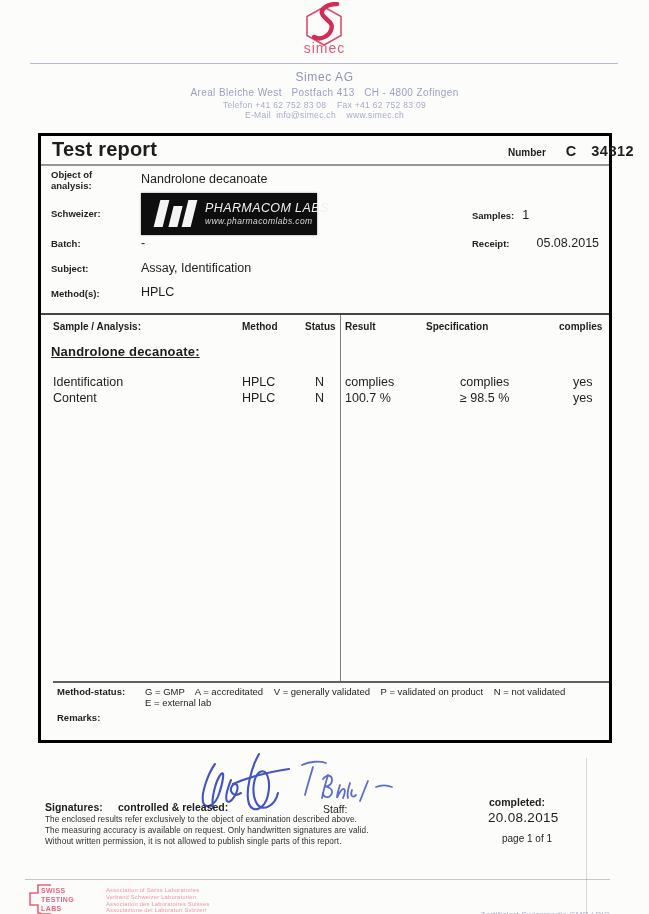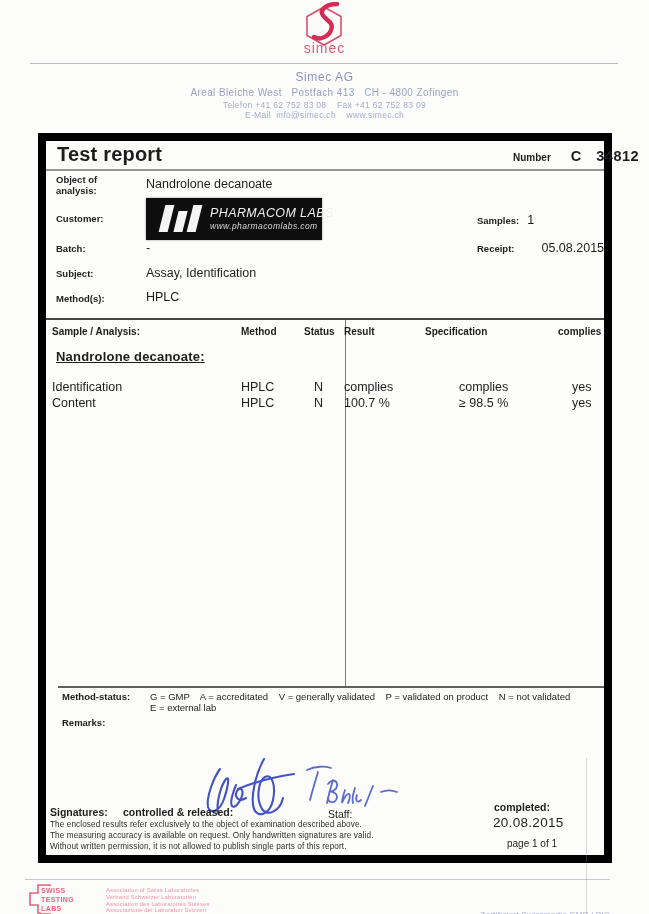--- a/index.html
+++ b/index.html
@@ -18,22 +18,22 @@
   .logo-word { position:absolute; left:0; right:0; top:40px; text-align:center;
     font-size:14px; color:#e05a77; letter-spacing:1px; }
   .head-rule { position:absolute; top:63px; left:30px; width:588px; height:1px; background:#b9bcd0; }
   .head-center { position:absolute; left:0; right:0; text-align:center; white-space:pre; }
   .company { top:70px; font-size:12px; color:#8d94bd; letter-spacing:0.6px; }
   .addr1 { top:87px; font-size:10px; color:#9aa0c4; letter-spacing:0.4px; }
   .addr2 { top:100px; font-size:8.5px; color:#a6abc9; letter-spacing:0.3px; }
   .addr3 { top:110px; font-size:8.5px; color:#a6abc9; letter-spacing:0.3px; }
 
   
-  .report-box { position:absolute; left:38px; top:133px; width:574px; height:730px;
-    border:8px solid #000000; }
+  .report-box { position:absolute; left:38px; top:133px; width:574px; height:610px;
+    border:3px solid #000000; }
   .title-row { position:relative; height:30px; border-bottom:2px solid #969696; }
   .title-row h1 { position:absolute; left:11px; top:2px; font-size:20px; font-weight:bold; letter-spacing:0.2px; }
   .number-block { position:absolute; left:423px; top:7px; display:flex; align-items:baseline; }
   .num-label { font-size:10px; font-weight:bold;padding-left:44px; }
   .num-prefix { font-size:14.5px; font-weight:bold; margin-left:20px; }
   .num-value { font-size:14.5px; font-weight:bold; margin-left:15px; letter-spacing:0.5px; }
 
   
   .info-section { position:relative; height:147px; font-size:12.5px;padding-left:29px; }
   .info-section .abs { position:absolute; }
@@ -59,21 +59,21 @@
   .receipt-row .val { font-size:12.5px; margin-left:27px; }
   .subject-label { left:10px; top:97px; }
   .subject-value { left:100px; top:95px; }
   .methods-label { left:10px; top:122px; }
   .methods-value { left:100px; top:119px; }
 
   
   .table-section { position:relative; height:368px; border-top:2px solid #454545; }
   .table-divider { position:absolute; left:299px; top:0; bottom:0; width:1px; background:#7d7d7d; }
   .t-row { position:absolute; left:0; width:100%; display:grid;
-    grid-template-columns:189px 63px 40px 81px 133px 1fr; padding-left:6px; }
+    grid-template-columns:189px 63px 40px 81px 133px 1fr; padding-left:12px; }
   .t-head { top:6px; font-size:10px; font-weight:bold; }
   .group-title { position:absolute; left:10px; top:29px; font-size:13px; font-weight:bold;
     text-decoration:underline; letter-spacing:0.2px; }
   .t-data { font-size:12.5px; }
   .t-data1 { top:60px; }
   .t-data2 { top:76px; }
   .cell-status-d { padding-left:10px; }
   .cell-spec-d { padding-left:34px; }
   .cell-comp-d { padding-left:14px; }
 
@@ -138,21 +138,21 @@
         <span class="num-label">Number</span>
         <span class="num-prefix">C</span>
         <span class="num-value">34812</span>
       </div>
     </div>
 
     <div class="info-section">
       <div class="abs lbl obj-label">Object of analysis:</div>
       <div class="abs obj-value">Nandrolone decanoate</div>
 
-      <div class="abs lbl cust-label">Customer:</div>
+      <div class="abs lbl cust-label">Schweizer:</div>
       <div class="abs customer-logo">
         <span class="ph-bar ph-bar1"></span>
         <span class="ph-bar ph-bar2"></span>
         <span class="ph-bar ph-bar3"></span>
         <div class="ph-brand">PHARMACOM LABS</div>
         <div class="ph-url">www.pharmacomlabs.com</div>
       </div>
 
       <div class="abs samples-row">
         <span class="lbl">Samples:</span><span class="val">1</span>

